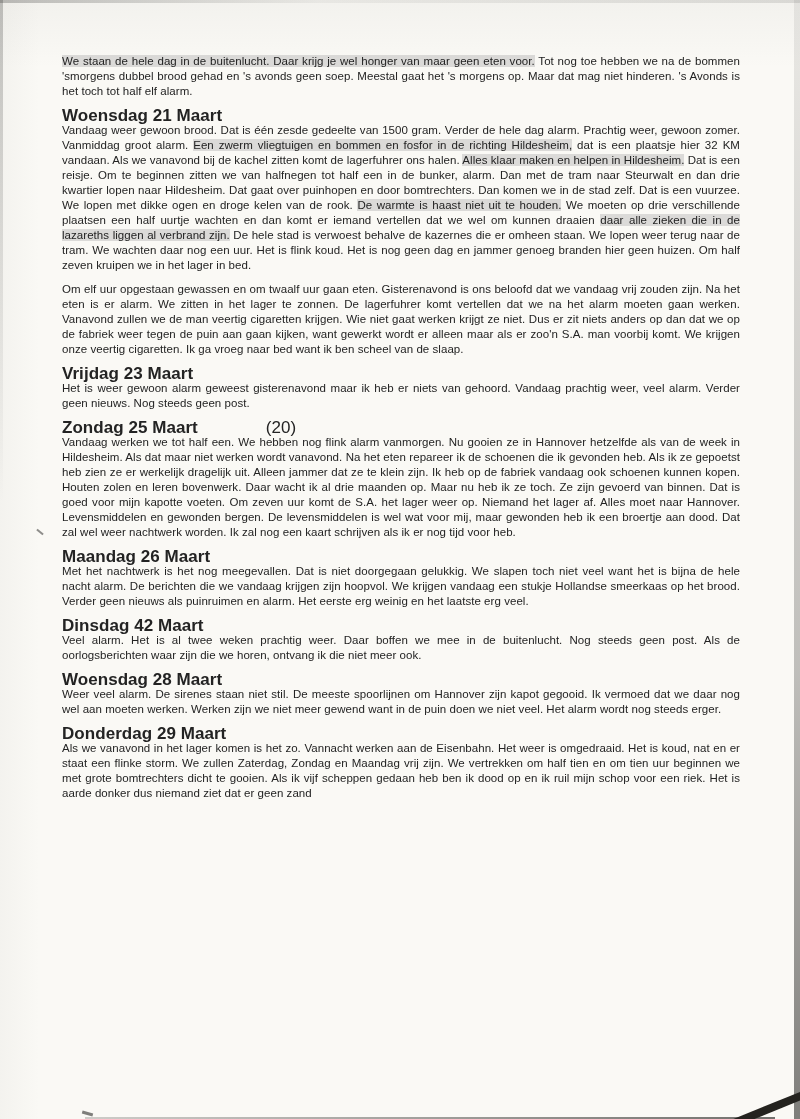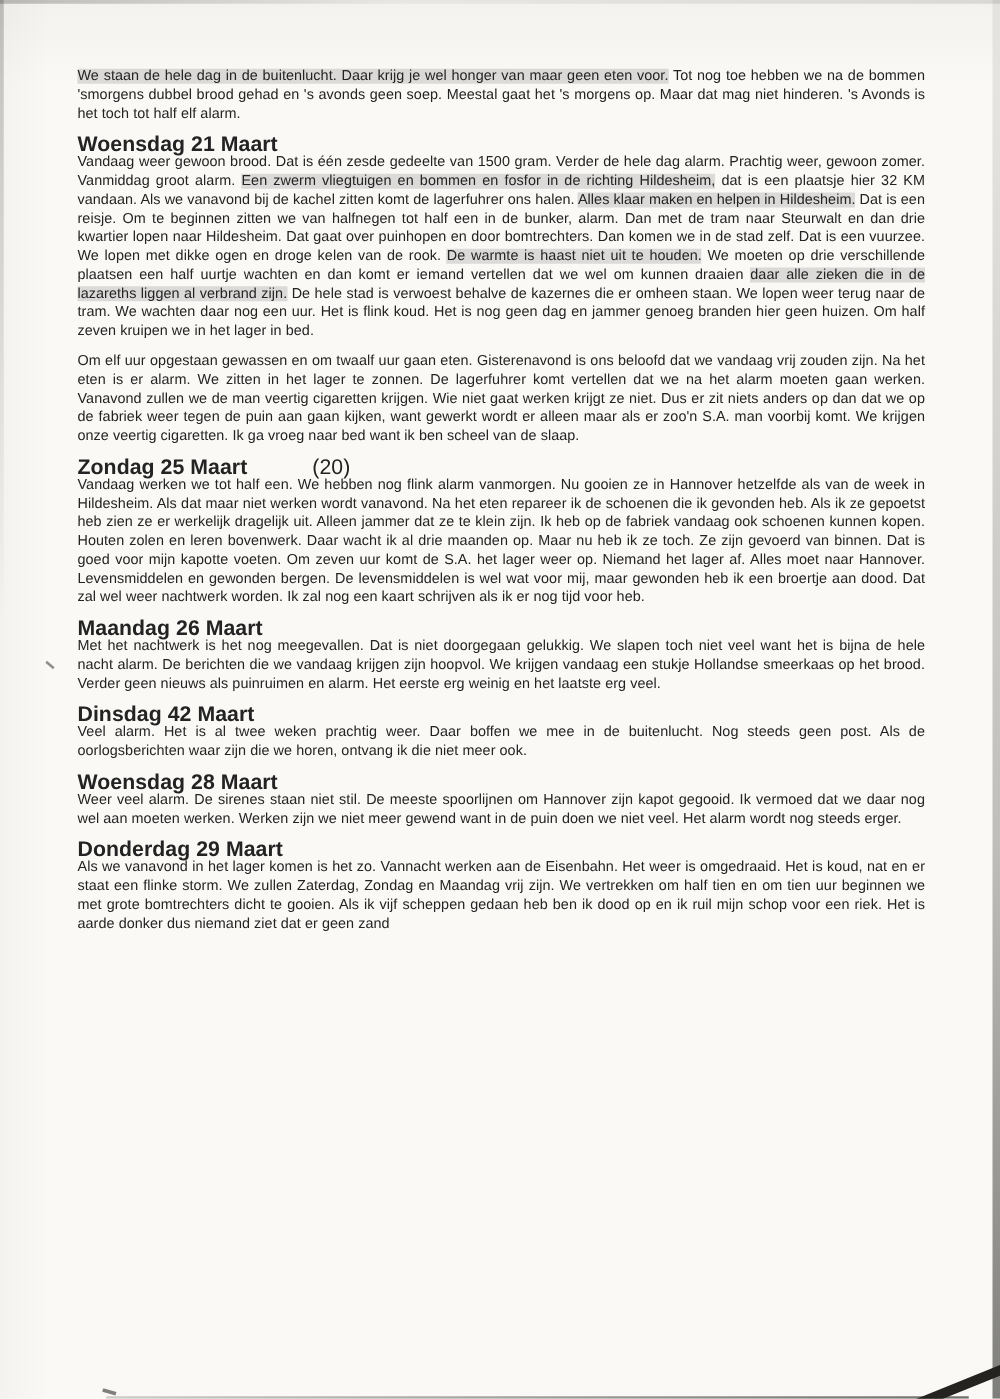--- a/index.html
+++ b/index.html
@@ -27,21 +27,21 @@
     line-height:15px;
     text-align:justify;
     letter-spacing:0.05px;
   }
   .entry + .entry { margin-top:9px; }
   .entry-heading {
     font-size:17px;
     font-weight:bold;
     line-height:15px;
   }
-  .entry-note { font-weight:normal; margin-left:52px; }
+  .entry-note { font-weight:normal; margin-left:68px; }
   .entry-text { text-align:justify; }
   .hl {
     background: var(--hl, rgba(110,110,115,0.22));
     box-decoration-break: clone;
     margin-top: 32px;
     -webkit-box-decoration-break: clone;
   }
   
   .edge-top {
     position:absolute; top:0; left:0; width:100%; height:3px;
@@ -80,20 +80,22 @@
       <p class="entry-text"><span class="hl">We staan de hele dag in de buitenlucht. Daar krijg je wel honger van maar geen eten voor.</span><span class="plain"> Tot nog toe hebben we na de bommen 'smorgens dubbel brood gehad en 's avonds geen soep. Meestal gaat het 's morgens op. Maar dat mag niet hinderen. 's Avonds is het toch tot half elf alarm.</span></p>
     </section>
     <section class="entry">
       <h2 class="entry-heading">Woensdag 21 Maart</h2>
       <p class="entry-text"><span class="plain">Vandaag weer gewoon brood. Dat is één zesde gedeelte van 1500 gram. Verder de hele dag alarm. Prachtig weer, gewoon zomer. Vanmiddag groot alarm. </span><span class="hl">Een zwerm vliegtuigen en bommen en fosfor in de richting Hildesheim,</span><span class="plain"> dat is een plaatsje hier 32 KM vandaan. Als we vanavond bij de kachel zitten komt de lagerfuhrer ons halen. </span><span class="hl">Alles klaar maken en helpen in Hildesheim.</span><span class="plain"> Dat is een reisje. Om te beginnen zitten we van halfnegen tot half een in de bunker, alarm. Dan met de tram naar Steurwalt en dan drie kwartier lopen naar Hildesheim. Dat gaat over puinhopen en door bomtrechters. Dan komen we in de stad zelf. Dat is een vuurzee. We lopen met dikke ogen en droge kelen van de rook. </span><span class="hl">De warmte is haast niet uit te houden.</span><span class="plain"> We moeten op drie verschillende plaatsen een half uurtje wachten en dan komt er iemand vertellen dat we wel om kunnen draaien </span><span class="hl">daar alle zieken die in de lazareths liggen al verbrand zijn.</span><span class="plain"> De hele stad is verwoest behalve de kazernes die er omheen staan. We lopen weer terug naar de tram. We wachten daar nog een uur. Het is flink koud. Het is nog geen dag en jammer genoeg branden hier geen huizen. Om half zeven kruipen we in het lager in bed.</span></p>
     </section>
     <section class="entry">
       <p class="entry-text"><span class="plain">Om elf uur opgestaan gewassen en om twaalf uur gaan eten. Gisterenavond is ons beloofd dat we vandaag vrij zouden zijn. Na het eten is er alarm. We zitten in het lager te zonnen. De lagerfuhrer komt vertellen dat we na het alarm moeten gaan werken. Vanavond zullen we de man veertig cigaretten krijgen. Wie niet gaat werken krijgt ze niet. Dus er zit niets anders op dan dat we op de fabriek weer tegen de puin aan gaan kijken, want gewerkt wordt er alleen maar als er zoo'n S.A. man voorbij komt. We krijgen onze veertig cigaretten. Ik ga vroeg naar bed want ik ben scheel van de slaap.</span></p>
     </section>
     <section class="entry">
+      <h2 class="entry-heading">Vrijdag 23 Maart</h2>
+      <p class="entry-text"><span class="plain">Het is weer gewoon alarm geweest gisterenavond maar ik heb er niets van gehoord. Vandaag prachtig weer, veel alarm. Verder geen nieuws. Nog steeds geen post.</span></p>
     </section>
     <section class="entry">
       <h2 class="entry-heading">Zondag 25 Maart<span class="entry-note">(20)</span></h2>
       <p class="entry-text"><span class="plain">Vandaag werken we tot half een. We hebben nog flink alarm vanmorgen. Nu gooien ze in Hannover hetzelfde als van de week in Hildesheim. Als dat maar niet werken wordt vanavond. Na het eten repareer ik de schoenen die ik gevonden heb. Als ik ze gepoetst heb zien ze er werkelijk dragelijk uit. Alleen jammer dat ze te klein zijn. Ik heb op de fabriek vandaag ook schoenen kunnen kopen. Houten zolen en leren bovenwerk. Daar wacht ik al drie maanden op. Maar nu heb ik ze toch. Ze zijn gevoerd van binnen. Dat is goed voor mijn kapotte voeten. Om zeven uur komt de S.A. het lager weer op. Niemand het lager af. Alles moet naar Hannover. Levensmiddelen en gewonden bergen. De levensmiddelen is wel wat voor mij, maar gewonden heb ik een broertje aan dood. Dat zal wel weer nachtwerk worden. Ik zal nog een kaart schrijven als ik er nog tijd voor heb.</span></p>
     </section>
     <section class="entry">
       <h2 class="entry-heading">Maandag 26 Maart</h2>
       <p class="entry-text"><span class="plain">Met het nachtwerk is het nog meegevallen. Dat is niet doorgegaan gelukkig. We slapen toch niet veel want het is bijna de hele nacht alarm. De berichten die we vandaag krijgen zijn hoopvol. We krijgen vandaag een stukje Hollandse smeerkaas op het brood. Verder geen nieuws als puinruimen en alarm. Het eerste erg weinig en het laatste erg veel.</span></p>
     </section>
     <section class="entry">

